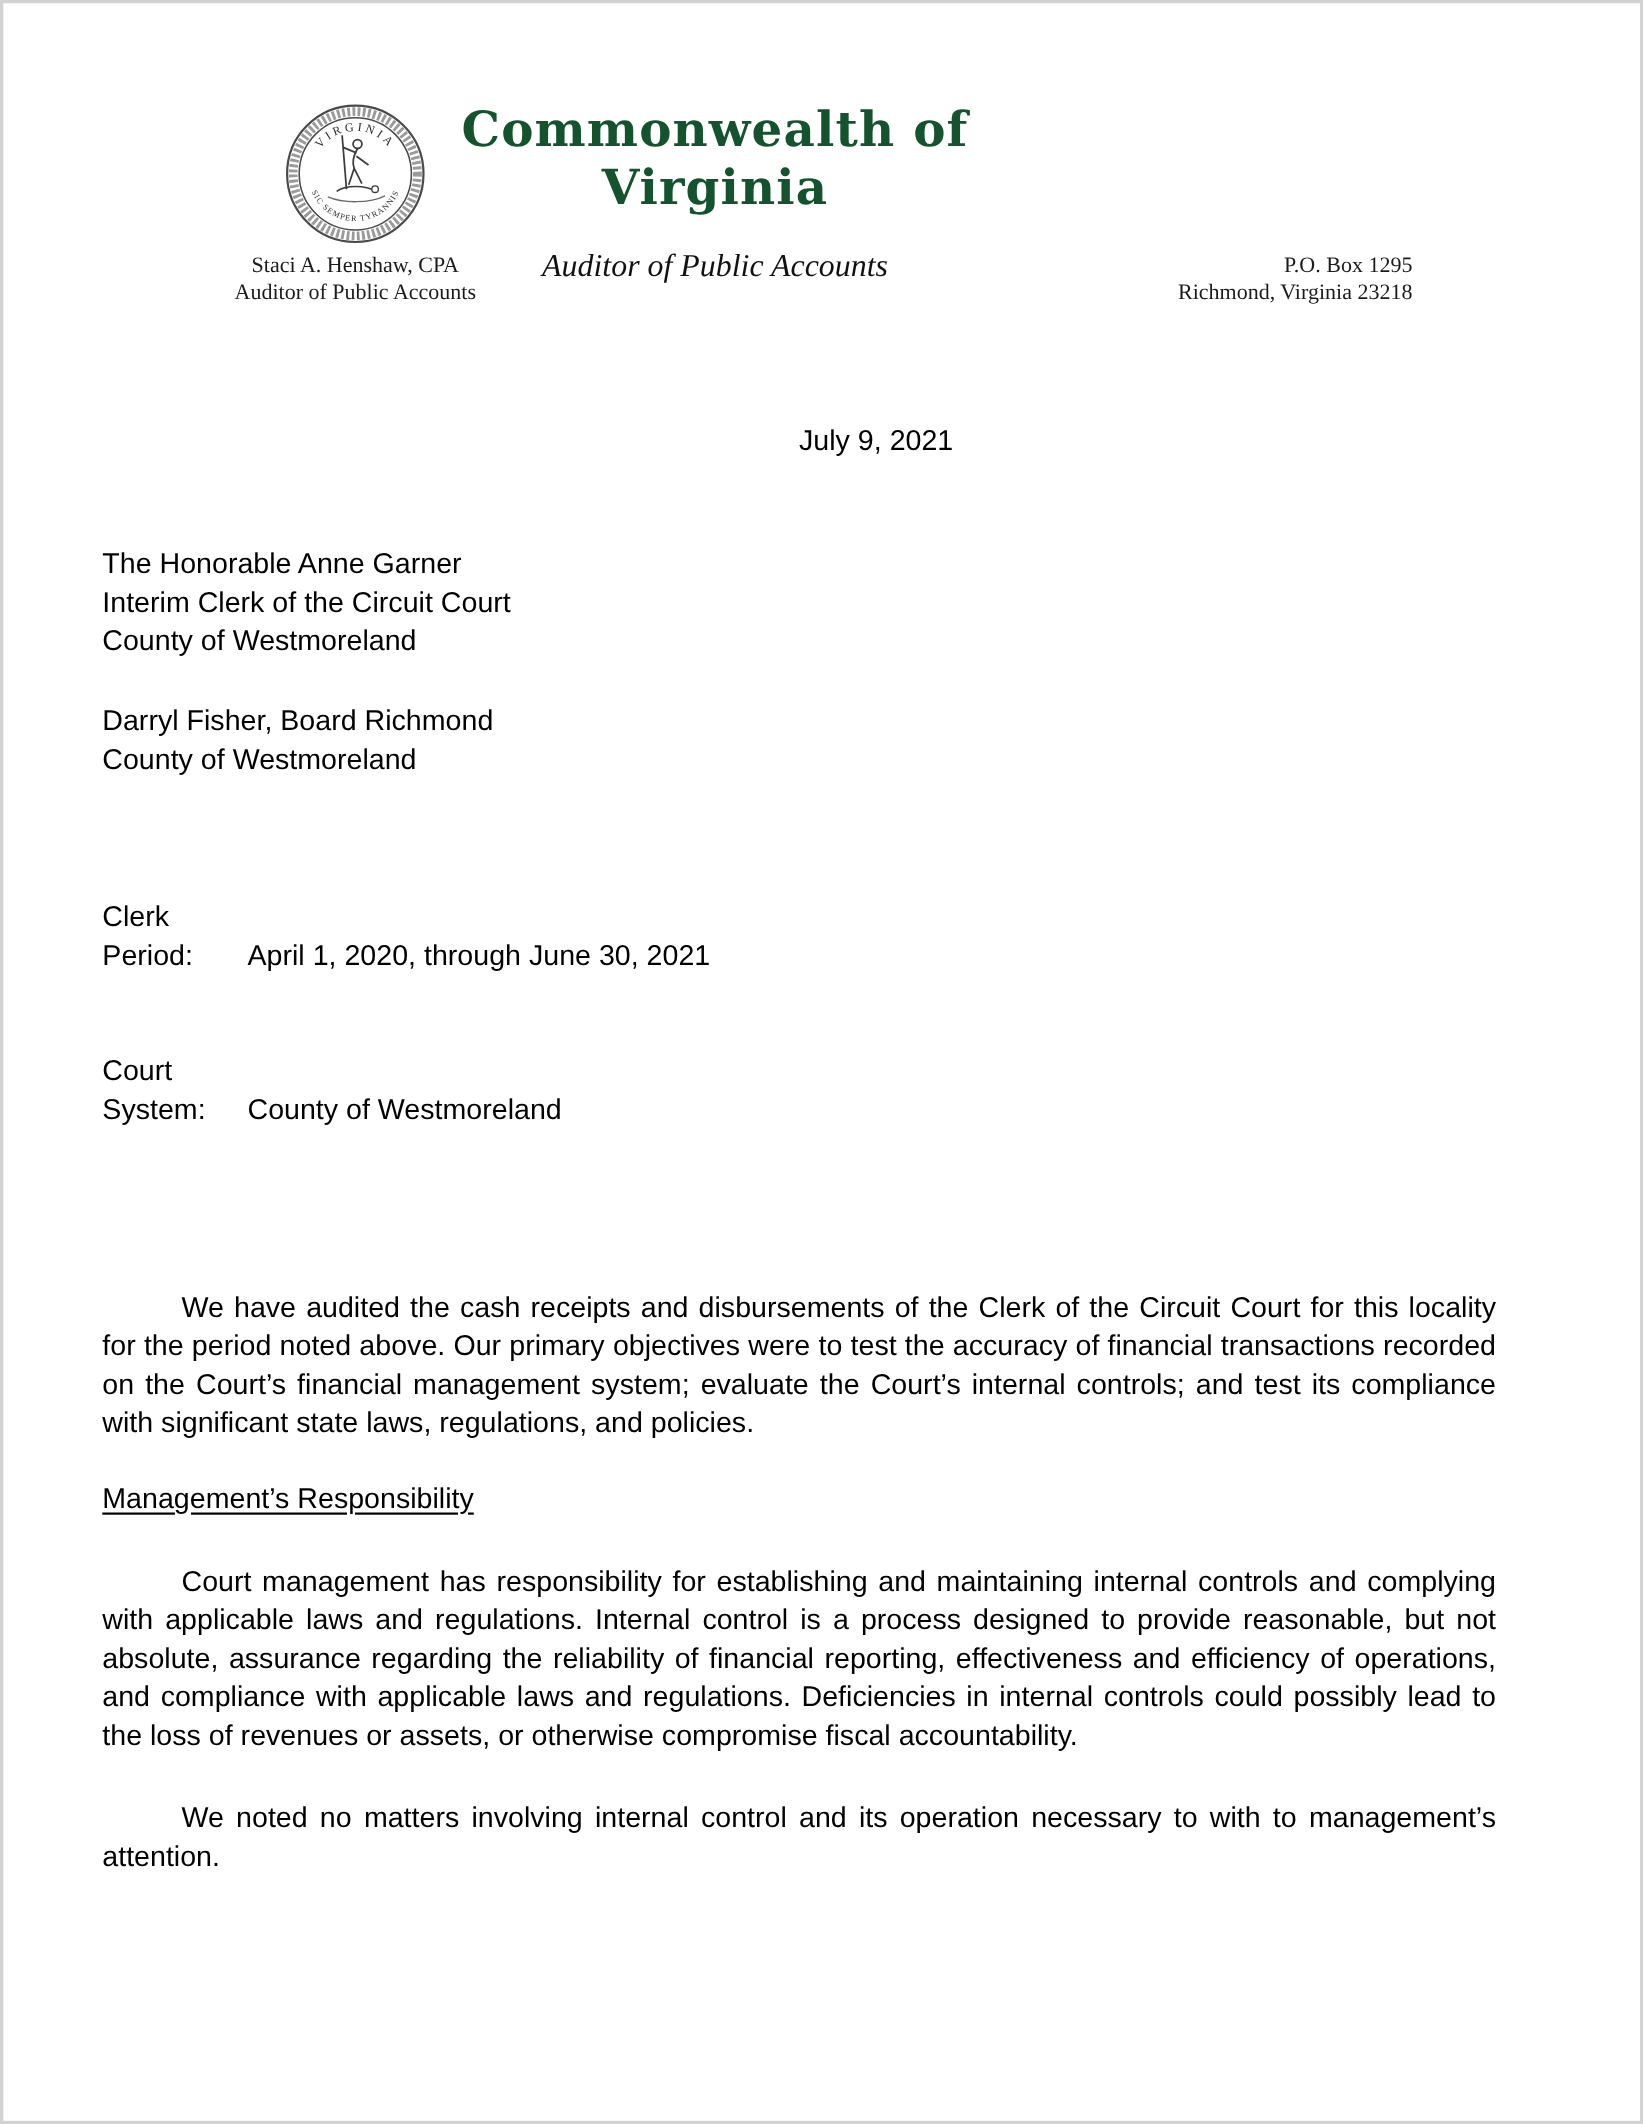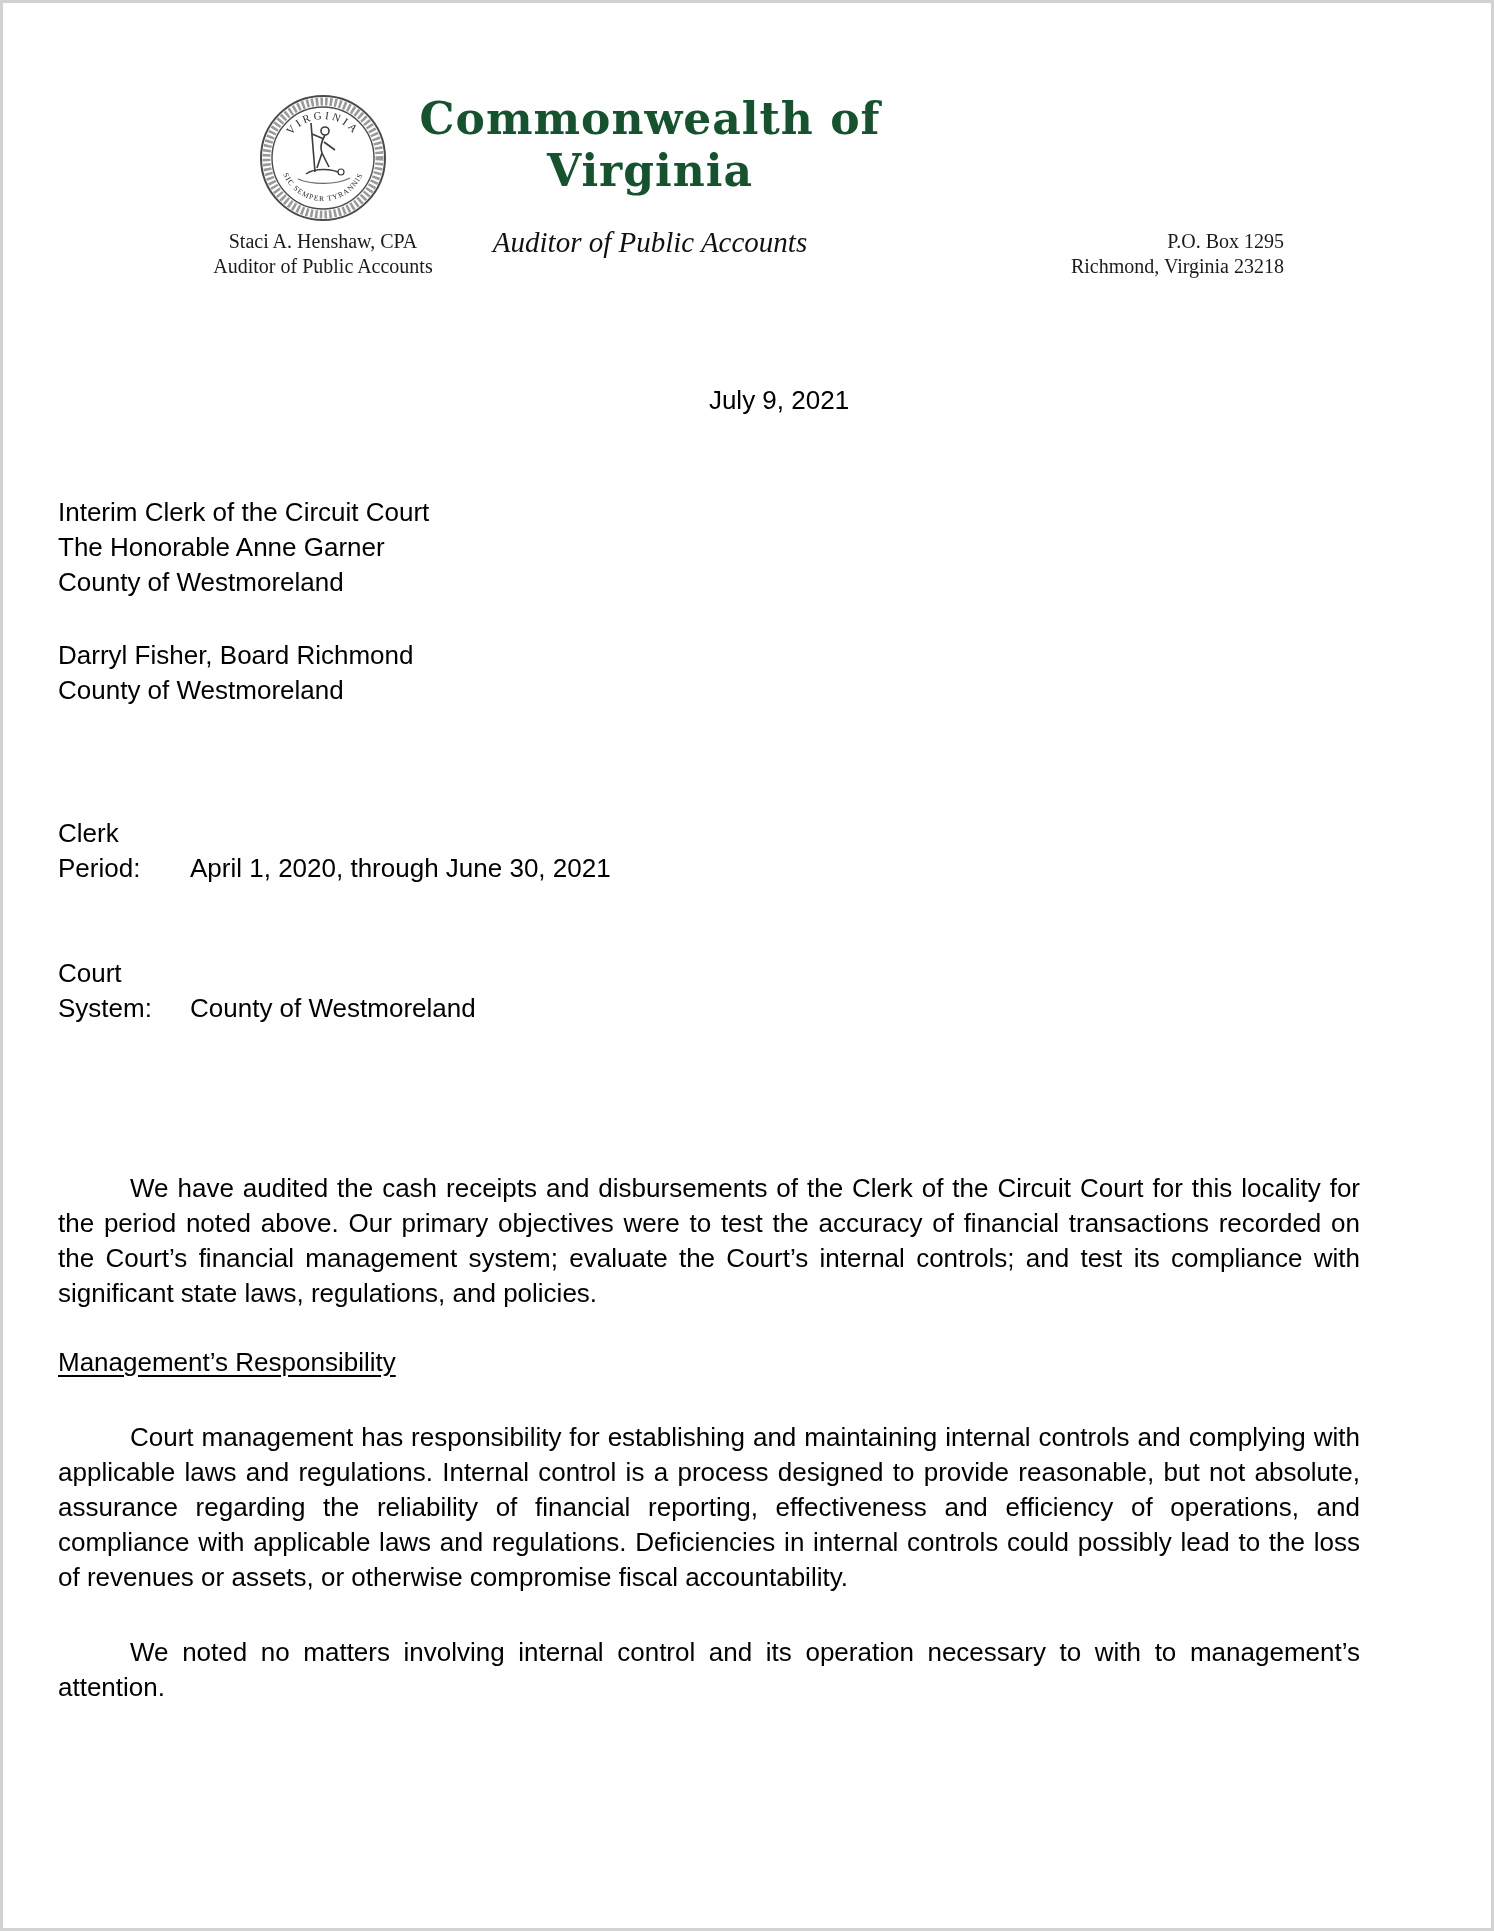--- a/index.html
+++ b/index.html
@@ -61,21 +61,21 @@
     top: 226px;
     text-align: right;
     font-family: "Liberation Serif", serif;
     font-size: 20px;
     line-height: 25px;
     color: #1a1a1a;
   }
 
   
   .letter-body {
-    padding-left: 55px;
+    padding-left: 90px;
     padding-right: 131px;
     font-size: 26px;
     line-height: 35px;
   }
   .date-line {
     margin-top: 80px;
     text-align: center;
     text-indent: 140px;
   }
   .recipient-1 { margin-top: 77px; }
@@ -152,22 +152,22 @@
       <div>Richmond, Virginia 23218</div>
     </div>
 
   </header>
 
   <main class="letter-body">
 
     <div class="date-line">July 9, 2021</div>
 
     <div class="recipient-1">
+      <div>The Honorable Anne Garner</div>
       <div>Interim Clerk of the Circuit Court</div>
-      <div>The Honorable Anne Garner</div>
       <div>County of Westmoreland</div>
     </div>
 
     <div class="recipient-2">
       <div>Darryl Fisher, Board Richmond</div>
       <div>County of Westmoreland</div>
     </div>
 
     <div class="meta-block">
       <div><span class="meta-label">Clerk Period:</span><span>April 1, 2020, through June 30, 2021</span></div>

